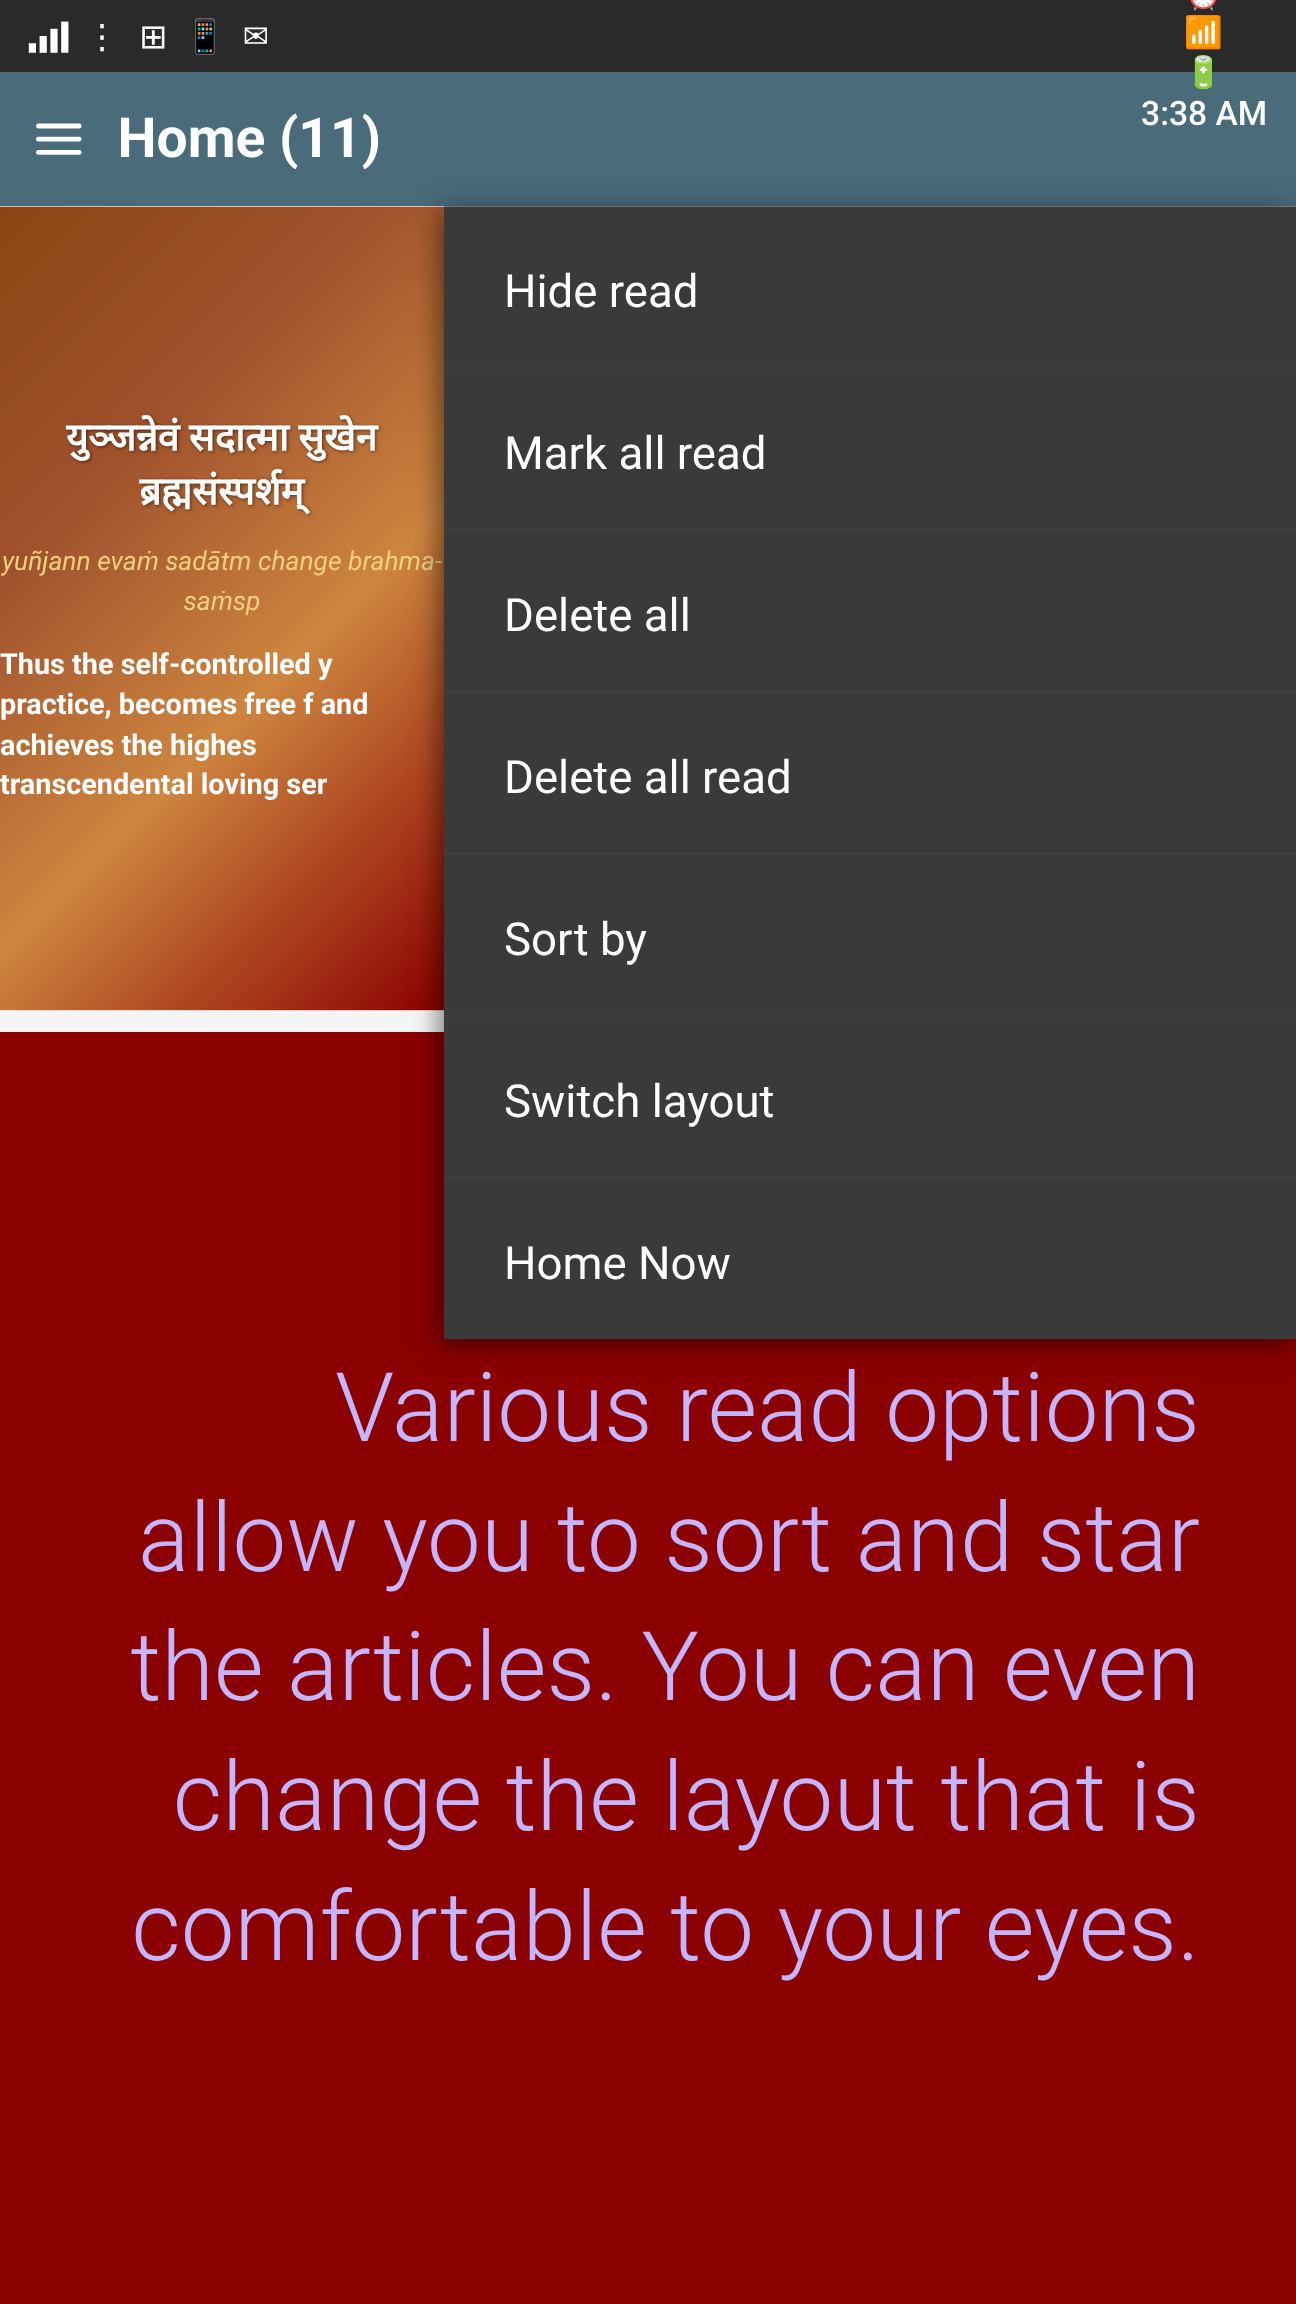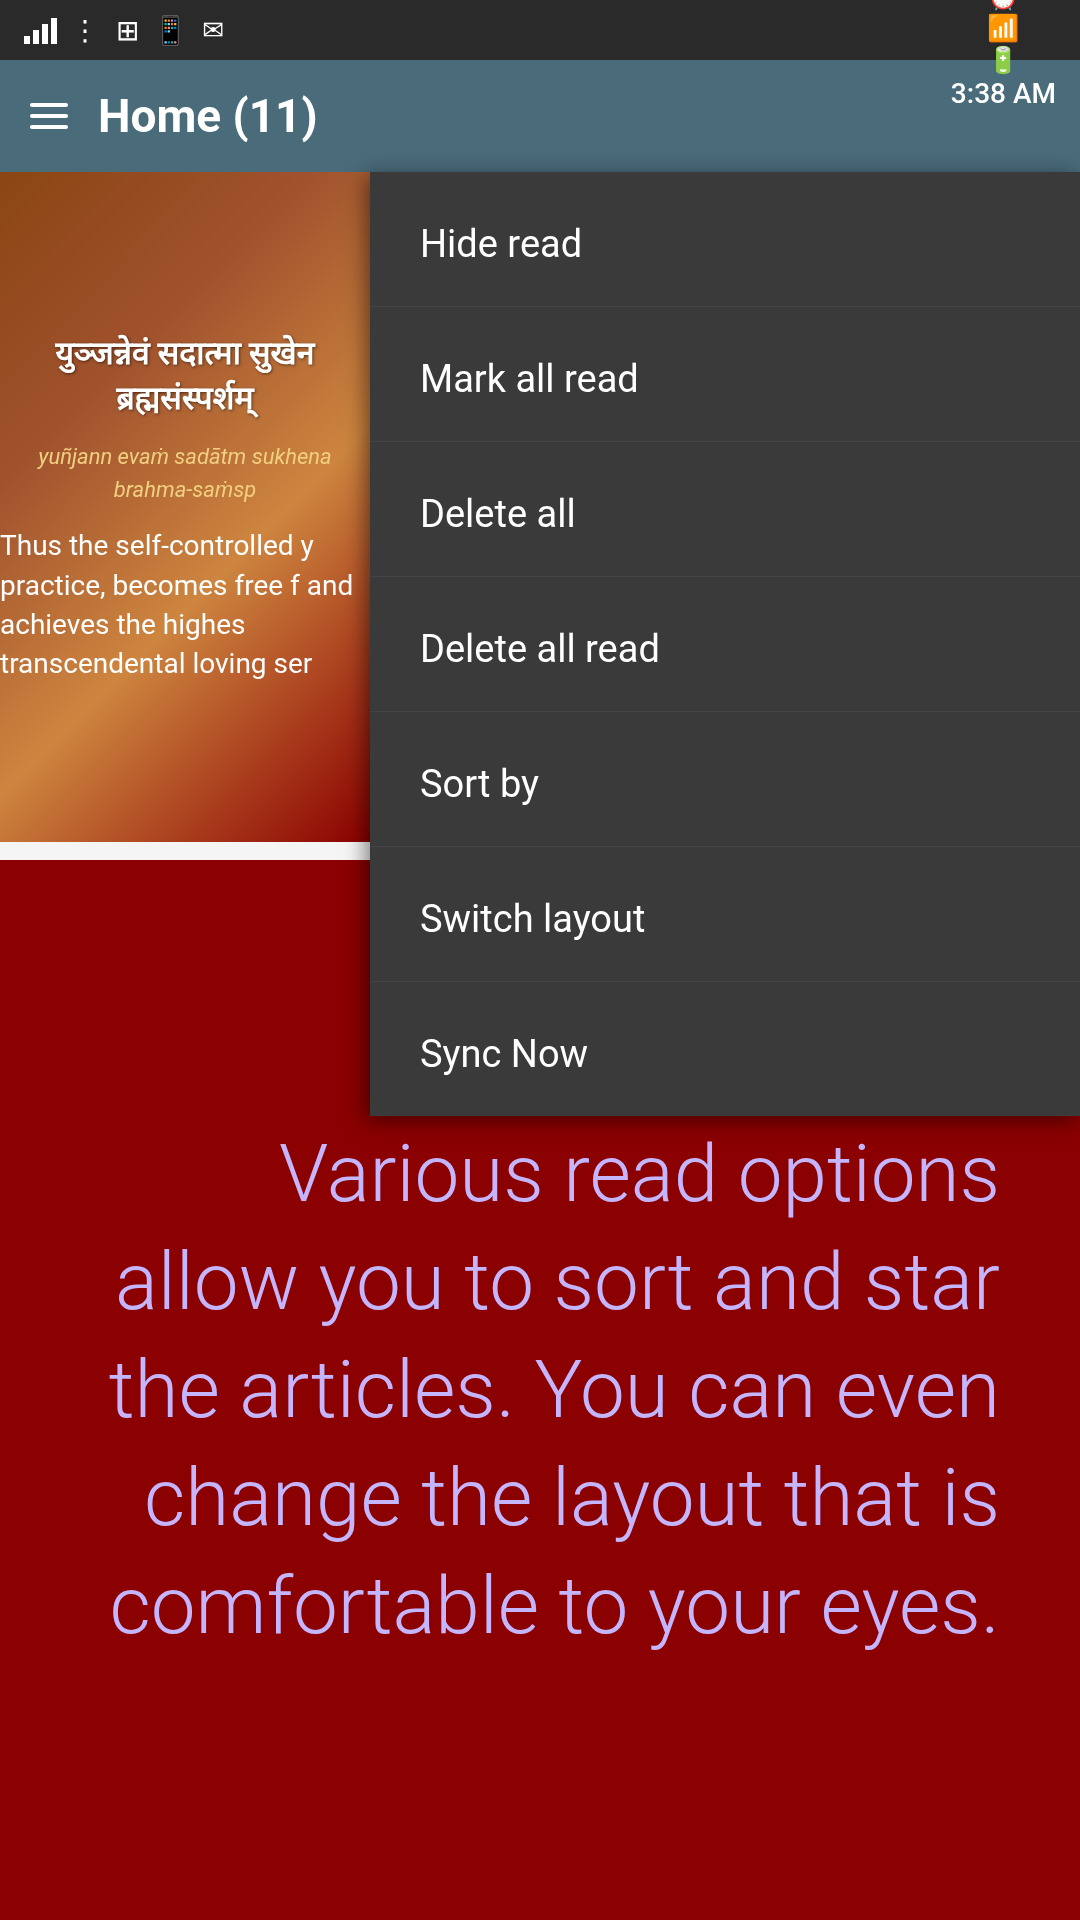--- a/index.html
+++ b/index.html
@@ -136,24 +136,25 @@
     .article-transliteration {
       color: #f0d080;
       font-size: 22px;
       text-align: center;
       line-height: 1.5;
       font-style: italic;
     }
 
     .article-translation {
       color: white;
-      font-size: 28px;
+      font-size: 24px;
       text-align: left;
       line-height: 1.4;
       margin-top: 20px;
+      font-weight: bold;
     }
 
     .article-text-area {
       padding: 20px 30px 20px 390px;
       background: white;
     }
 
     .article-title {
       color: #888;
       font-size: 30px;
@@ -255,21 +256,21 @@
 </div>
 
 <div class="content-area">
 
   <div class="article-card clearfix">
     <div class="article-image-area">
       <div class="article-image-placeholder">
         <div class="article-sanskrit-text">युञ्जन्नेवं सदात्मा
 सुखेन ब्रह्मसंस्पर्शम्</div>
         <div class="article-transliteration">yuñjann evaṁ sadātm
-sukhena brahma-saṁsp</div>
+change brahma-saṁsp</div>
         <div class="article-translation">Thus the self-controlled y
 practice, becomes free f
 and achieves the highes
 transcendental loving ser</div>
       </div>
     </div>
     <div class="article-text-area">
       <div class="article-title">Don't analyze the tra</div>
       <div class="article-time">19 hours ago</div>
     </div>
@@ -288,21 +289,21 @@
     <div class="dropdown-item">
       <span>Delete all read</span>
     </div>
     <div class="dropdown-item">
       <span>Sort by</span>
     </div>
     <div class="dropdown-item">
       <span>Switch layout</span>
     </div>
     <div class="dropdown-item">
-      <span>Sync Now</span>
+      <span>Home Now</span>
     </div>
   </div>
 
 </div>
 
 <div class="promo-banner">
   <p class="promo-text">Various read options allow you to sort and star the articles. You can even change the layout that is comfortable to your eyes.</p>
 </div>
 
 </body></html>

